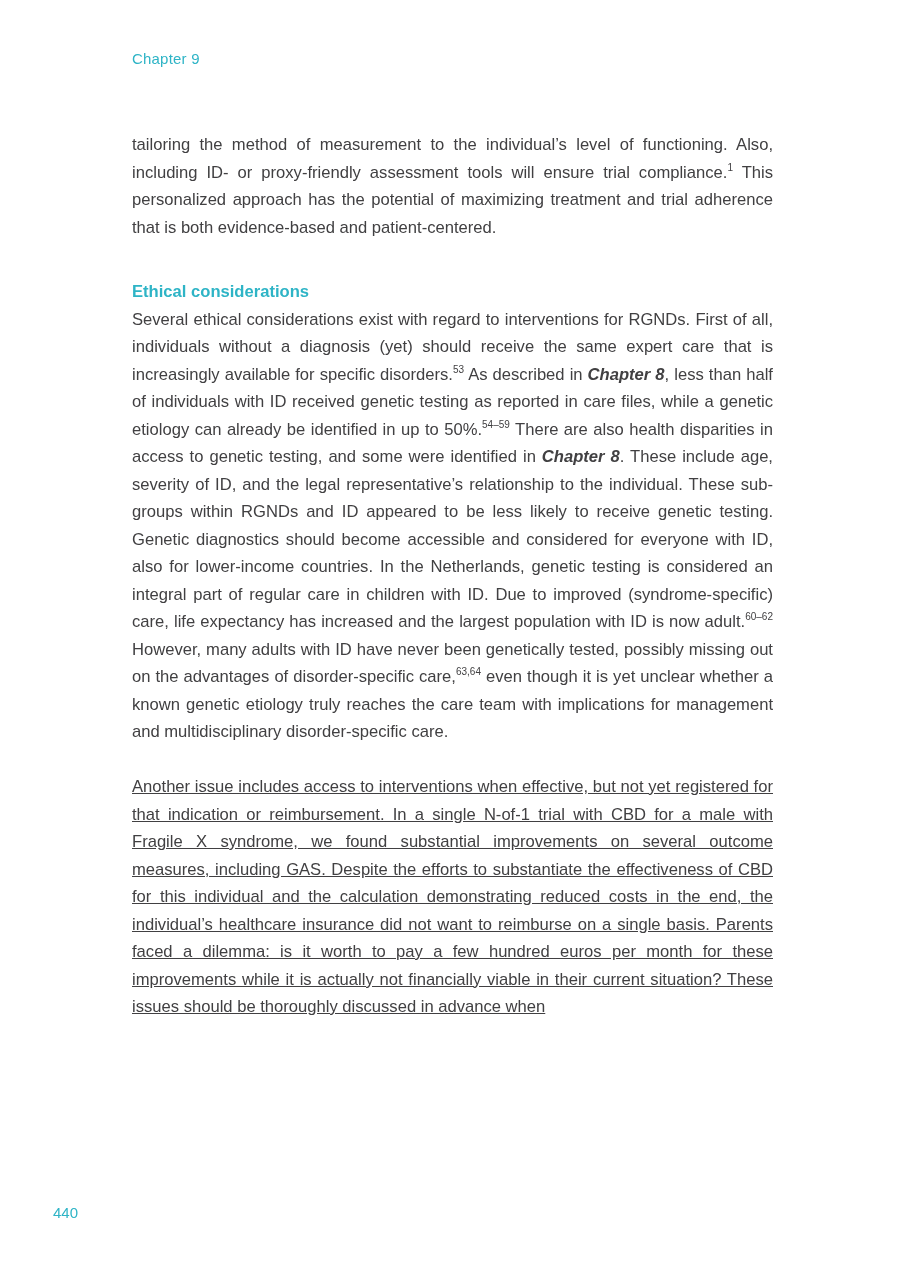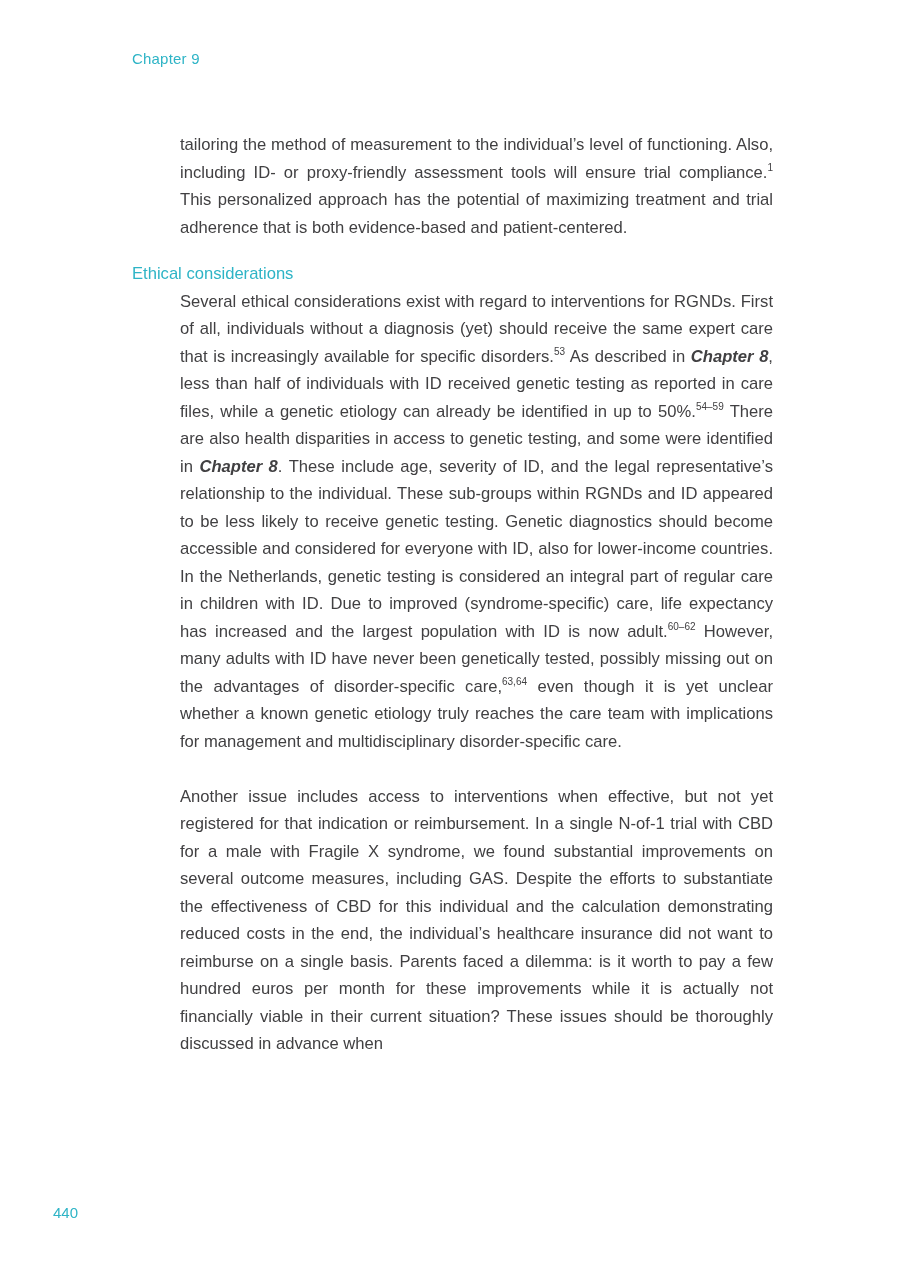--- a/index.html
+++ b/index.html
@@ -25,25 +25,25 @@
   .content {
     position: absolute;
     left: 132px;
     top: 131px;
     width: 641px;
     color: #414042;
     font-size: 16.6px;
     line-height: 27.5px;
   }
   .content p { margin: 0; }
-  .content p.body { text-align: justify; margin-left: 48px; }
-  .content p.body + p.body { margin-top: 27.5px; }
+  .content p.body { text-align: justify; }
+  .content p.body + p.body { margin-top: 27.5px; text-decoration: underline; }
   .content p.heading {
-    margin-top: 19px;
-    font-weight: normal;
+    margin-top: 37px;
+    font-weight: bold;
     color: var(--accent, #2eb4c6);
     text-align: left;
   }
   sup {
     font-size: 10px;
     line-height: 0;
     vertical-align: super;
   }
   .bold { font-weight: bold; font-style: italic; }
   .page-number {

